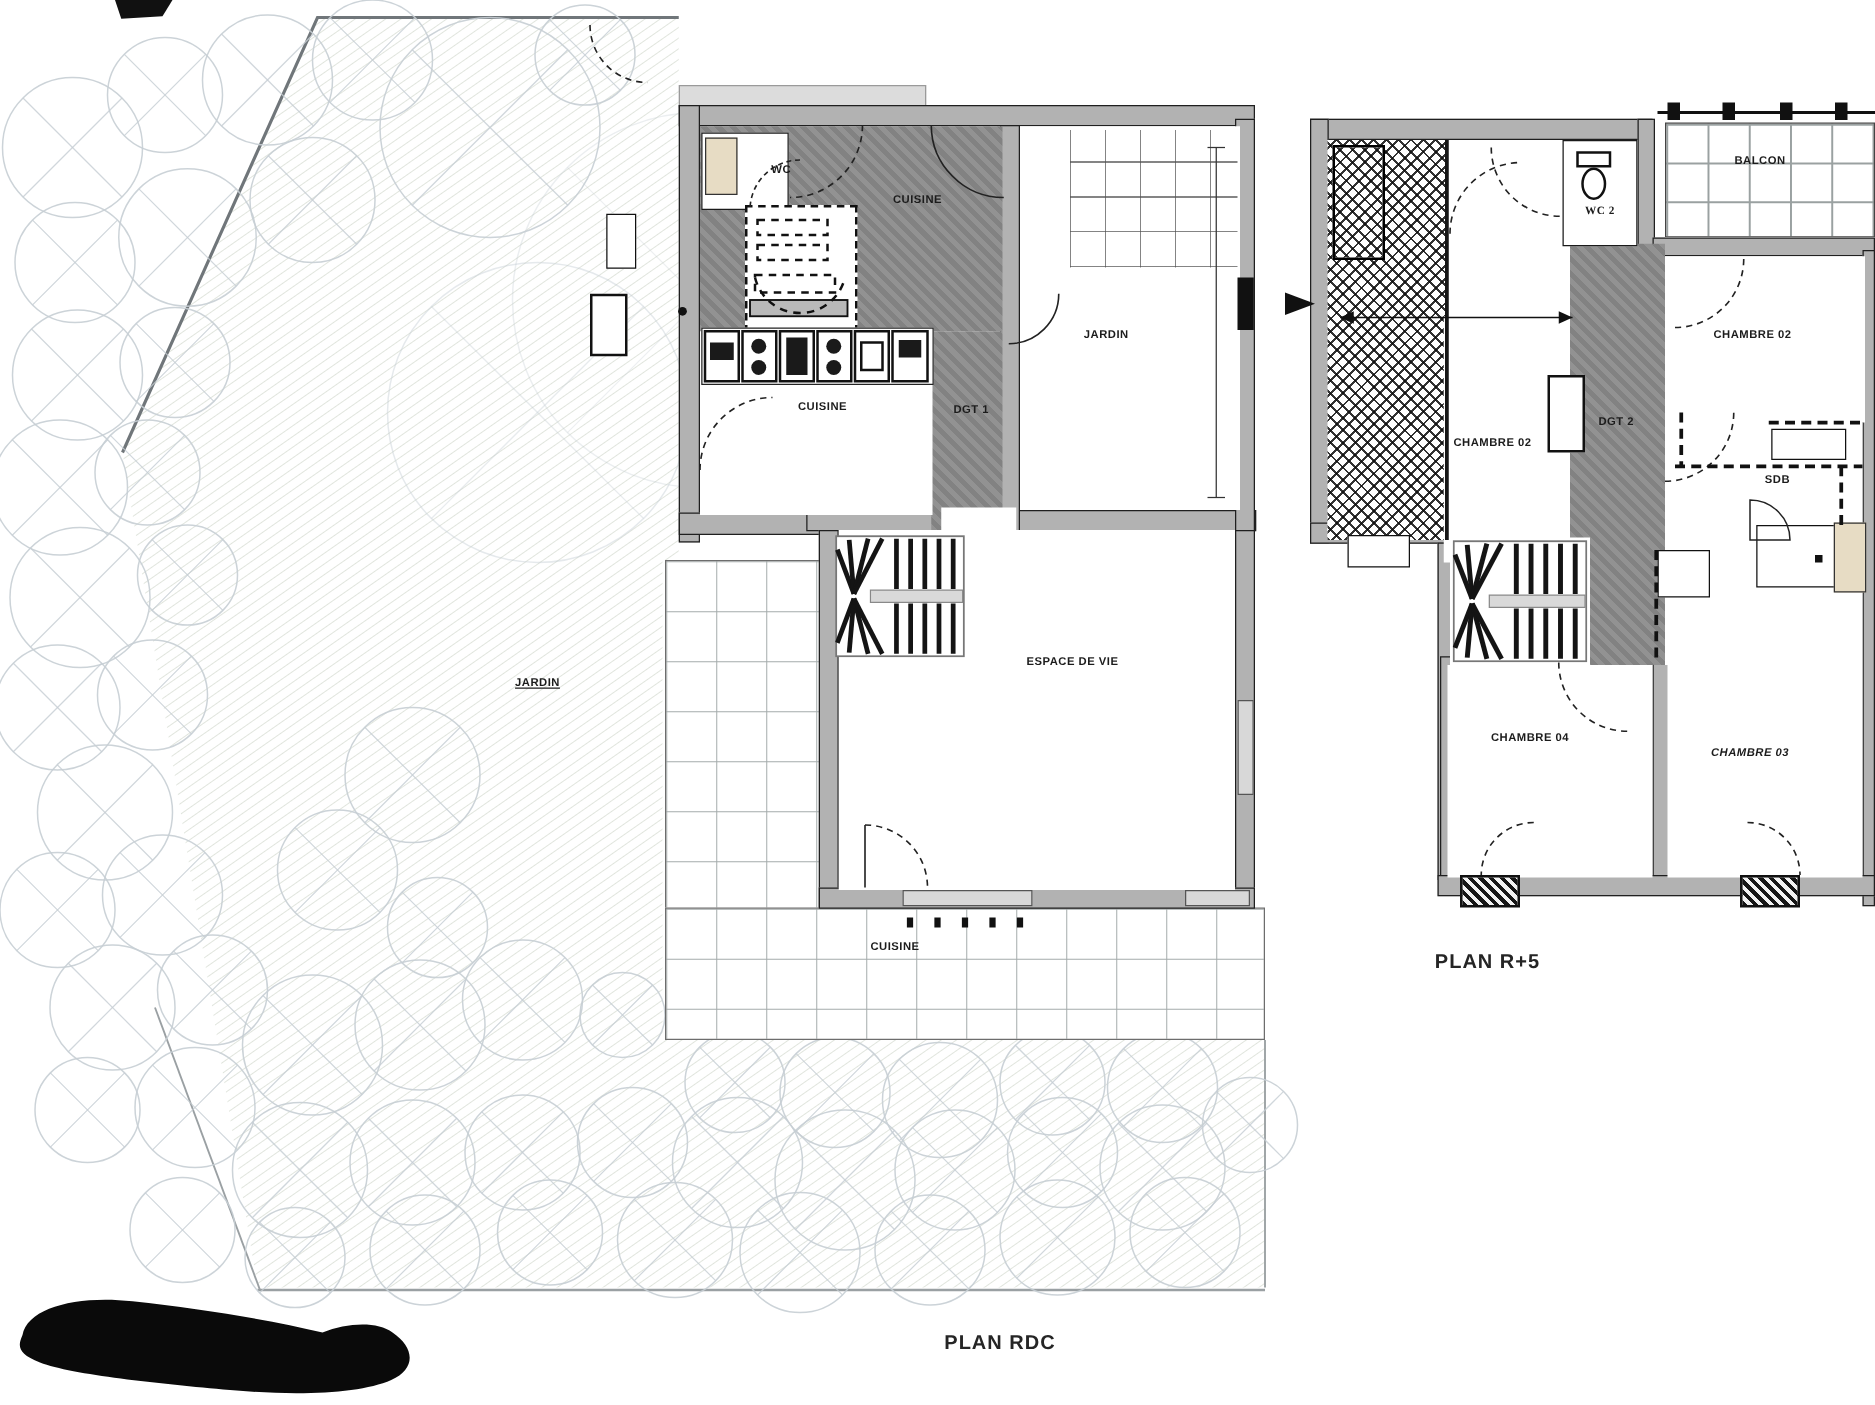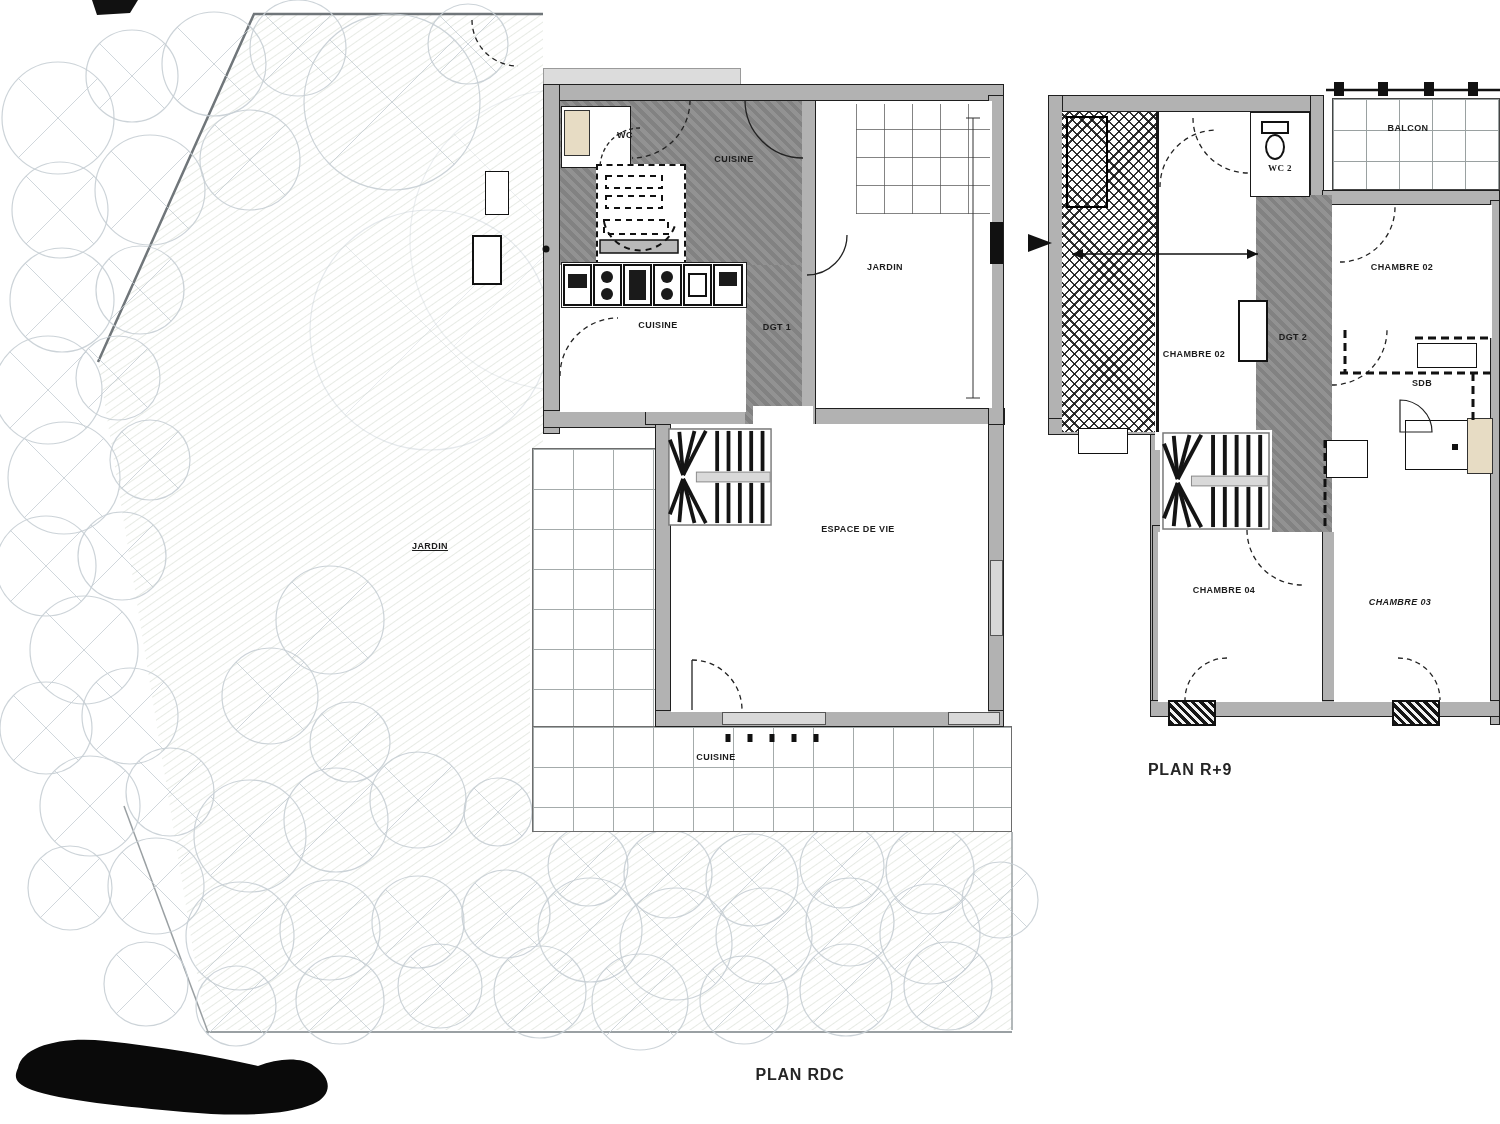--- a/index.html
+++ b/index.html
@@ -455,15 +455,15 @@
   <div class="abs lbl" style="left:1258px;top:164px;width:44px;font-family:Liberation Serif, serif;">WC 2</div>
   <div class="abs lbl" style="left:1380px;top:124px;width:56px;">BALCON</div>
   <div class="abs lbl" style="left:1152px;top:350px;width:84px;">CHAMBRE 02</div>
   <div class="abs lbl" style="left:1358px;top:263px;width:88px;">CHAMBRE 02</div>
   <div class="abs lbl" style="left:1268px;top:333px;width:50px;">DGT 2</div>
   <div class="abs lbl" style="left:1402px;top:379px;width:40px;">SDB</div>
   <div class="abs lbl" style="left:1180px;top:586px;width:88px;">CHAMBRE 04</div>
   <div class="abs lbl" style="left:1356px;top:598px;width:88px;font-style:italic;">CHAMBRE 03</div>
 
   <div class="abs title" style="left:700px;top:1066px;width:200px;">PLAN RDC</div>
-  <div class="abs title" style="left:1090px;top:761px;width:200px;">PLAN R+9</div>
+  <div class="abs title" style="left:1090px;top:761px;width:200px;">PLAN R+5</div>
 
 </div>
 
 </body></html>

